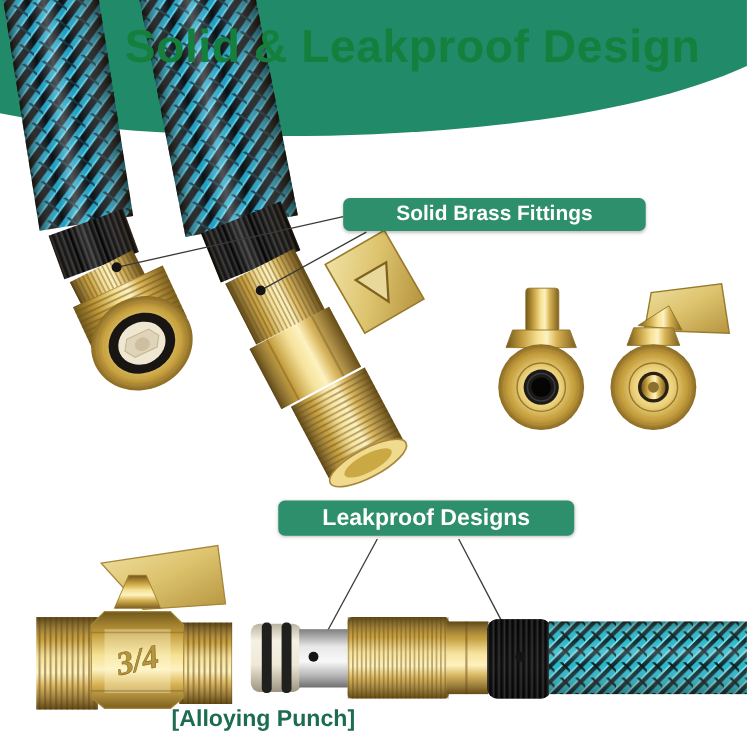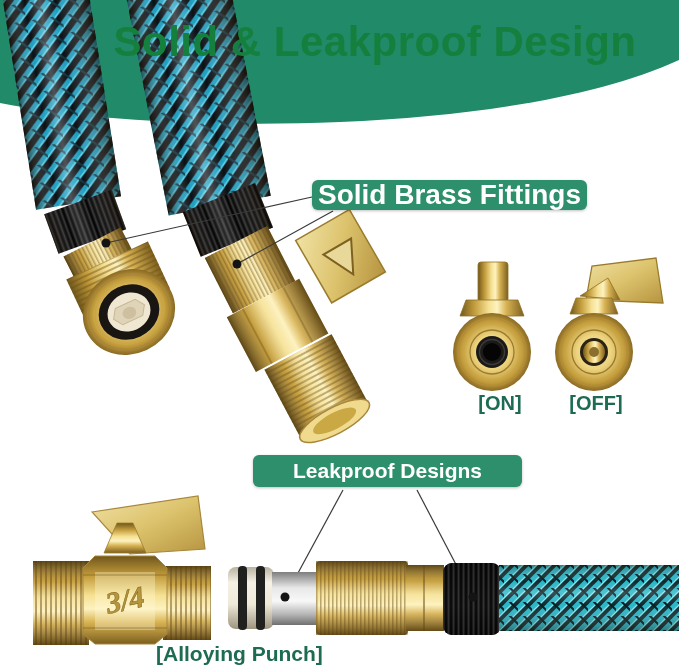--- a/index.html
+++ b/index.html
@@ -10,21 +10,21 @@
   .canvas svg{position:absolute;left:0;top:0;}
   .title{
     position:absolute;left:70px;top:18px;width:610px;text-align:center;
     font-size:42px;font-weight:600;letter-spacing:.5px;color:#15803d;
   }
   .pill{
     position:absolute;background:var(--label-green,#2d8f6b);color:#fff;
     text-align:center;border-radius:6px;font-weight:600;
     box-shadow:0 1px 3px rgba(0,0,0,.25);
   }
-  .pill.brass{left:312px;top:180px;width:275px;height:30px;line-height:30px;font-size:28px;}
+  .pill.brass{left:312px;top:180px;width:275px;height:30px;line-height:30px;font-size:19px;}
   .pill.leak{left:253px;top:455px;width:269px;height:32px;line-height:32px;font-size:21px;}
   .state{
     position:absolute;top:392px;width:90px;text-align:center;
     color:var(--dark-green-text,#1d6b52);font-size:20px;font-weight:700;
   }
   .state.on{left:455px;}
   .state.off{left:551px;}
   .part{
     position:absolute;top:642px;width:230px;text-align:left;
     color:var(--dark-green-text,#1d6b52);font-size:21px;font-weight:700;
@@ -272,17 +272,15 @@
     <circle cx="285" cy="597" r="4.5" fill="#141414"></circle>
     <circle cx="473" cy="597" r="4.5" fill="#141414"></circle>
   </g>
 </svg>
 
   <div class="title">Solid &amp; Leakproof Design</div>
 
   <div class="pill brass">Solid Brass Fittings</div>
   <div class="pill leak">Leakproof Designs</div>
 
-  <div class="state on">[ON]</div>
-  <div class="state off">[OFF]</div>
 
   <div class="part alloy">[Alloying Punch]</div>
 </div>
 
 </body></html>

